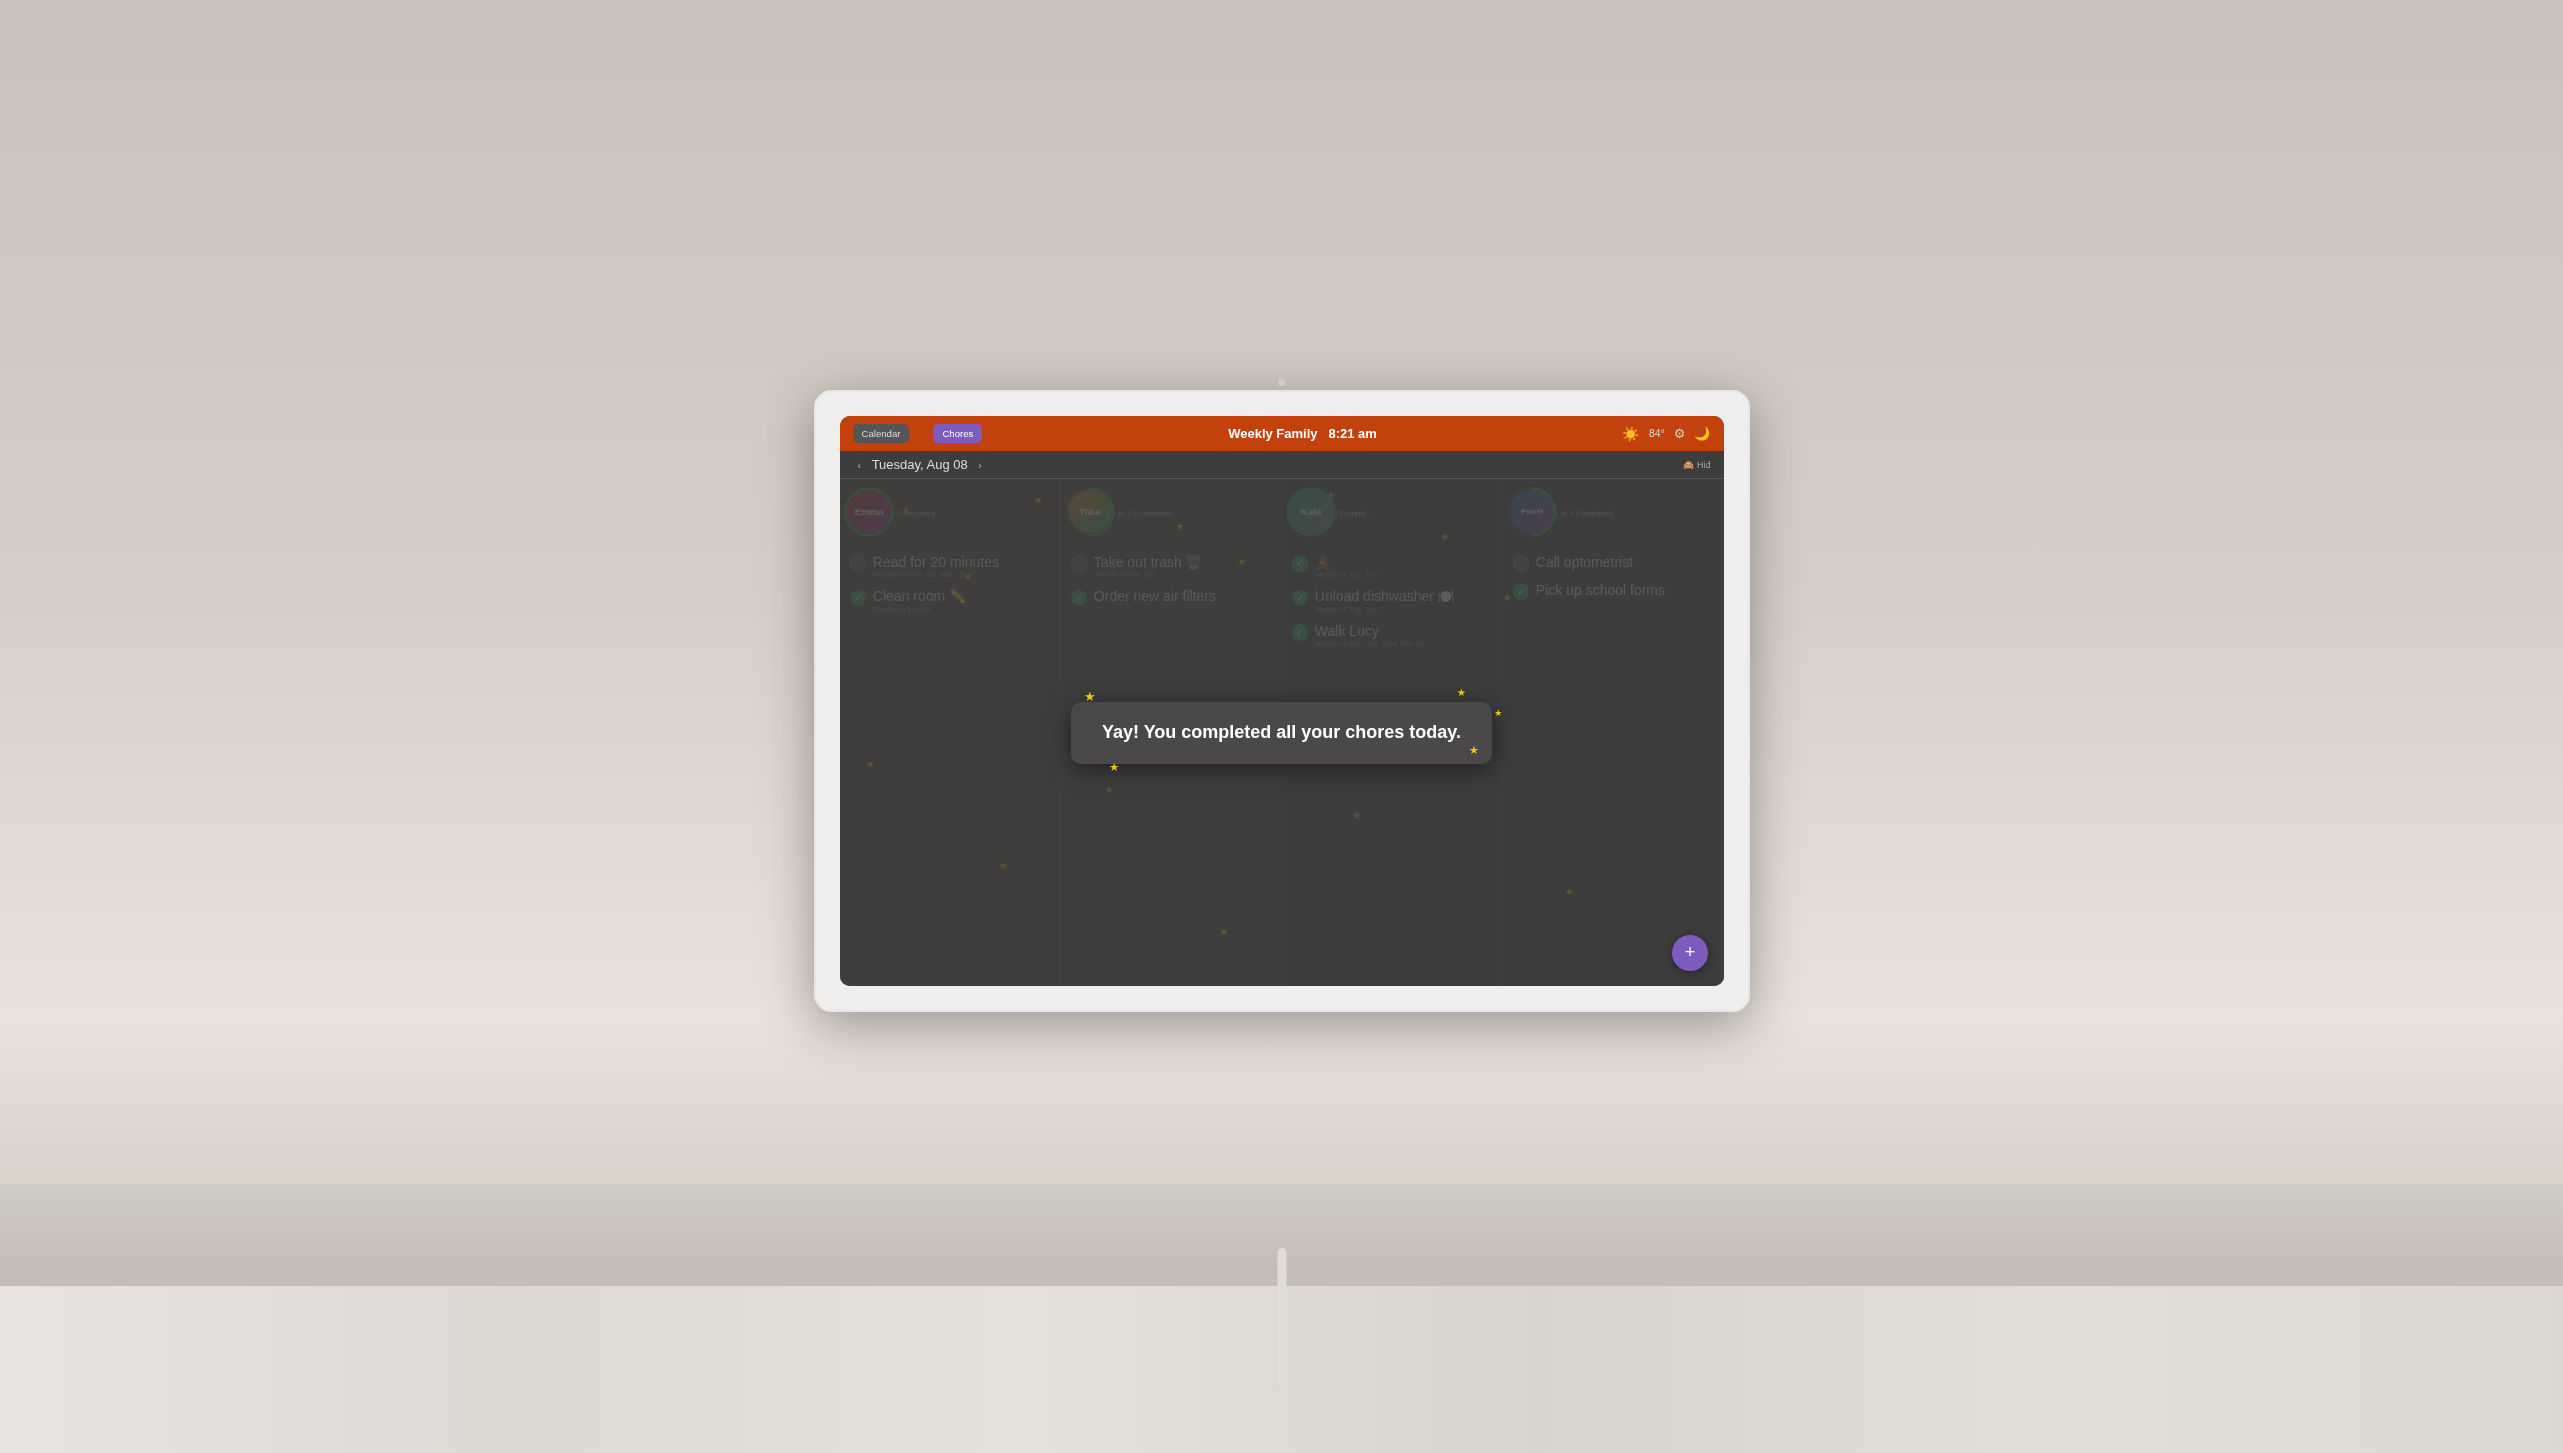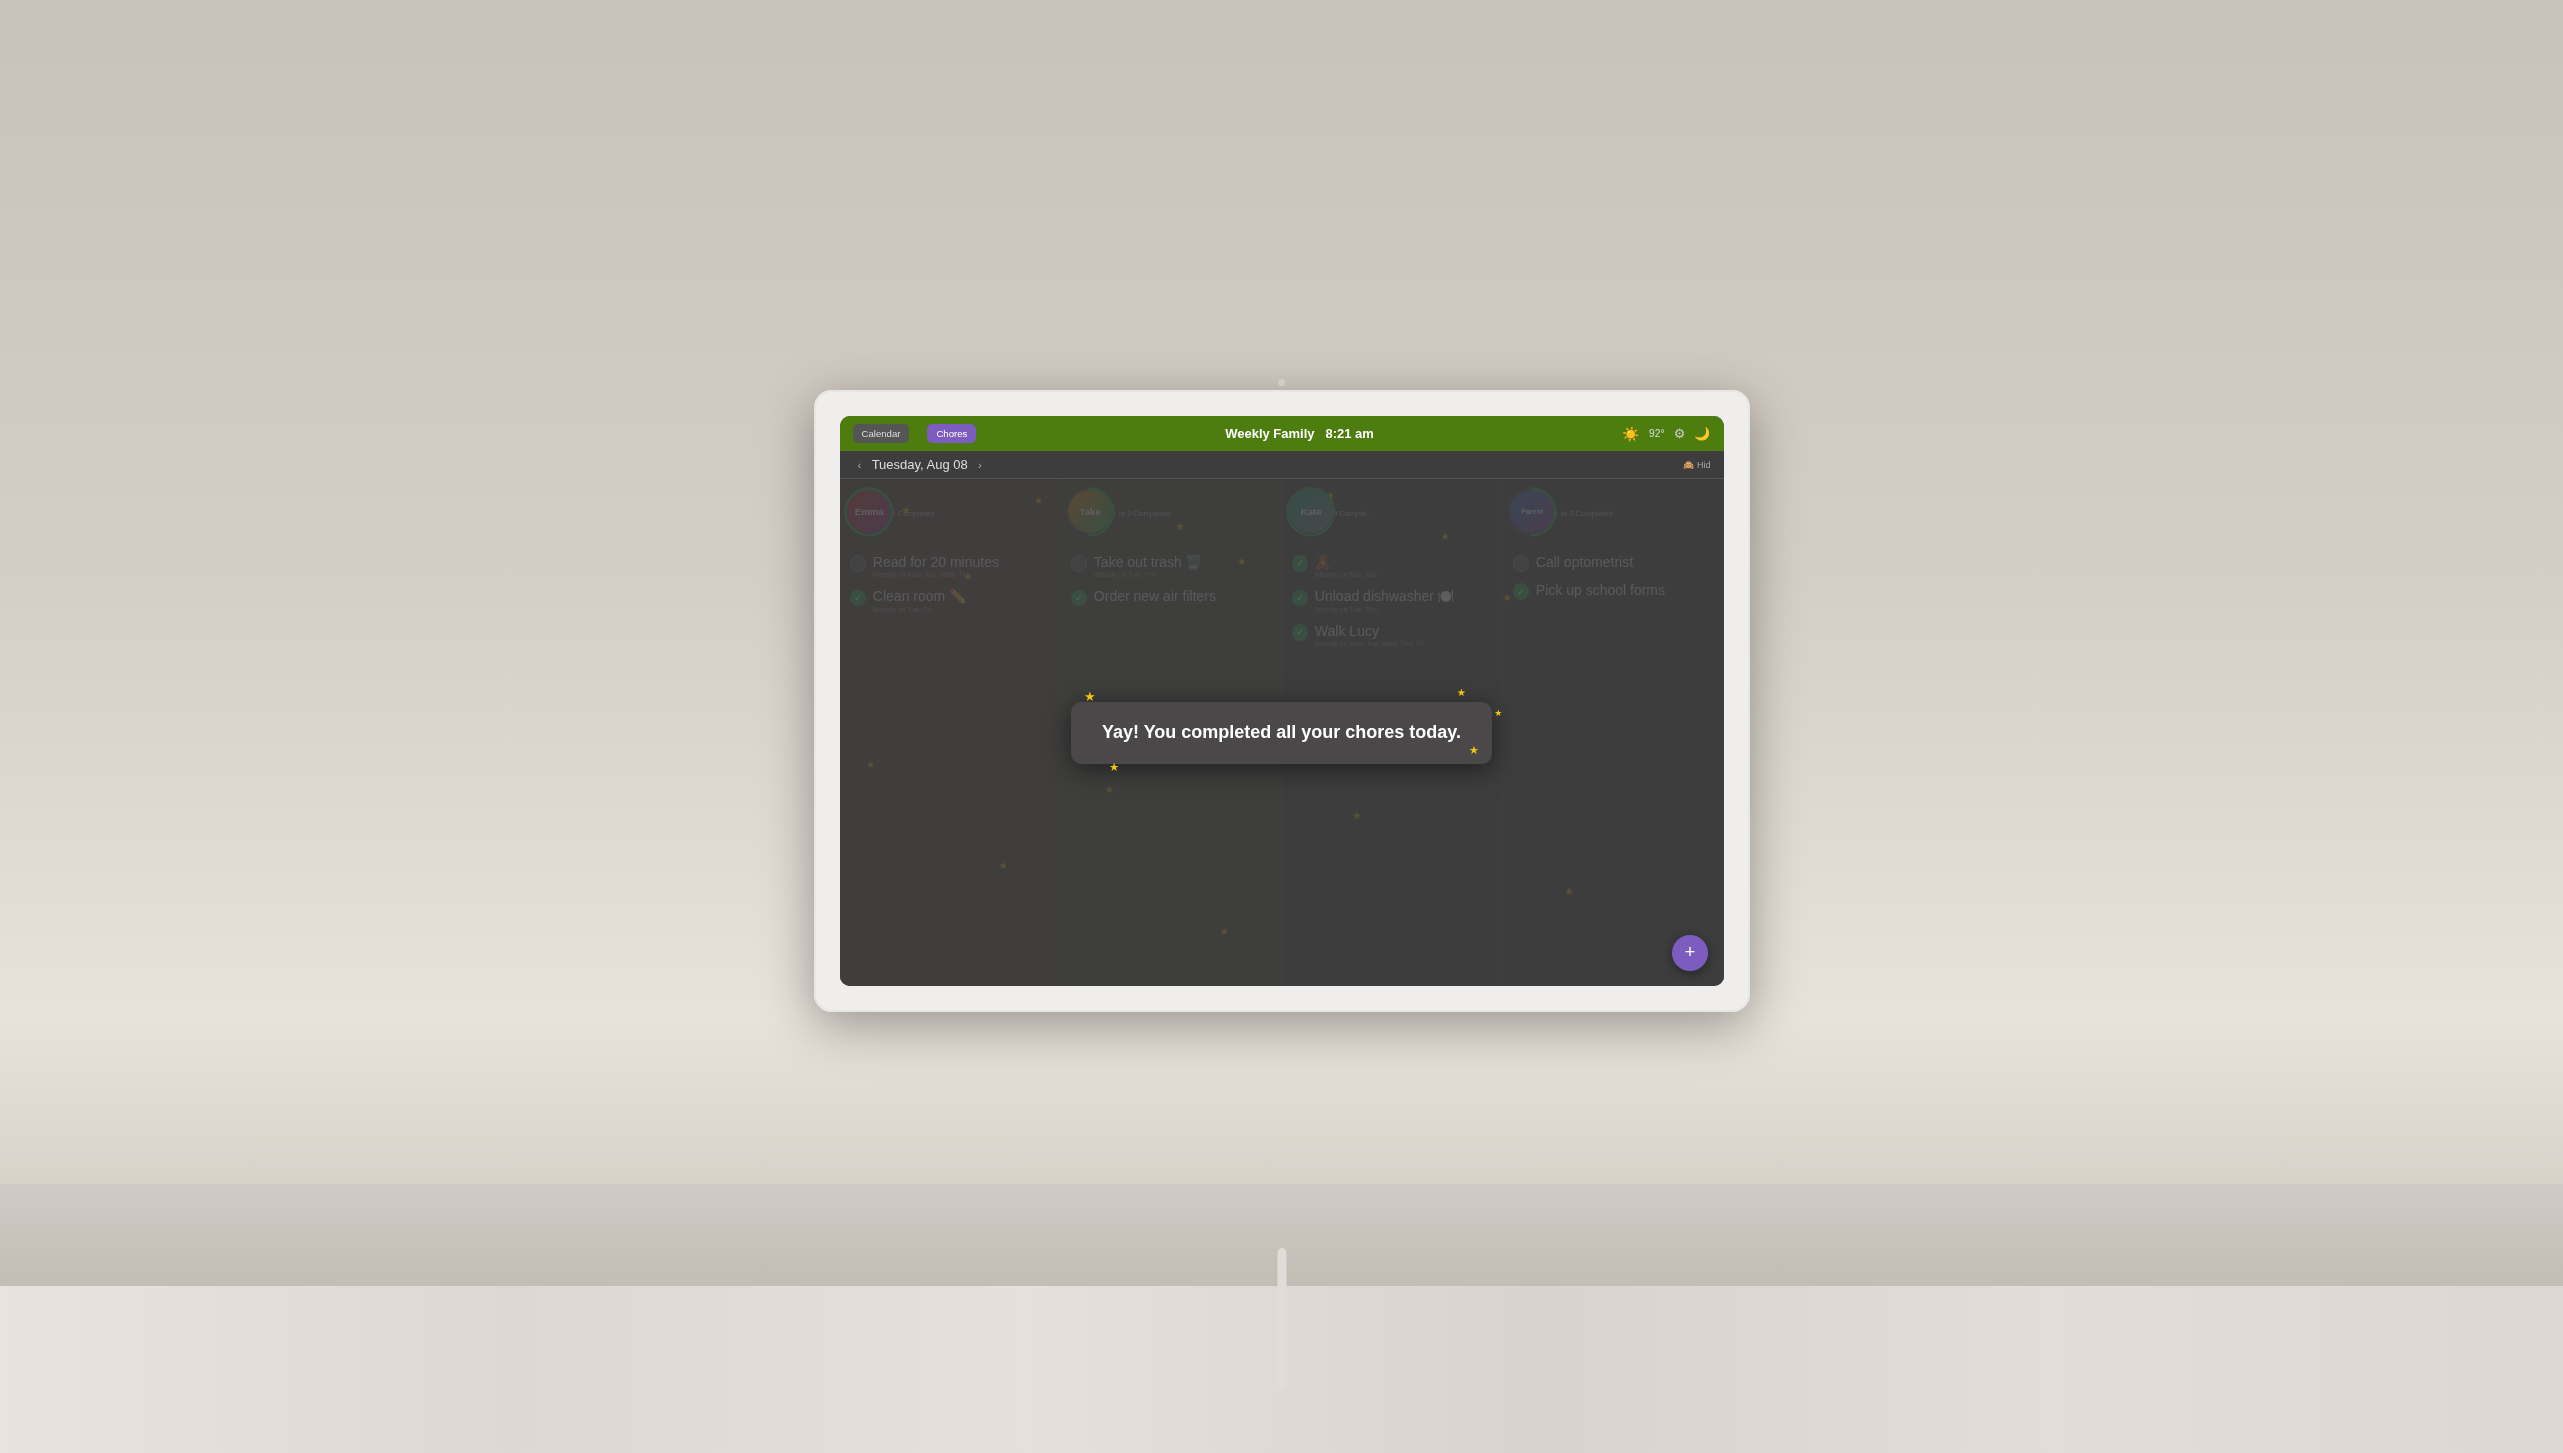--- a/index.html
+++ b/index.html
@@ -72,26 +72,26 @@
       transform: translateX(-50%);
       width: 7.7px;
       height: 7.7px;
       background: #d0ceca;
       border-radius: 50%;
       z-index: 20;
     }
 
     
     .app-header {
-      background: #4d7c0f;
+      background: #c2410c;
       height: 35px;
       display: flex;
       align-items: center;
       padding: 0 13px;
-      gap: 18px;
+      gap: 24px;
     }
 
     .nav-btn {
       background: #555;
       color: #ddd;
       border: none;
       border-radius: 5.1px;
       padding: 3.8px 9px;
       font-size: 9.6px;
       cursor: pointer;
@@ -346,21 +346,21 @@
     <div class="app-header">
       <button class="nav-btn">Calendar</button>
       <button class="nav-btn active">Chores</button>
       <div class="header-title">
         <span>Weekly Family</span>
         &nbsp;
         <span>8:21 am</span>
       </div>
       <div class="header-right">
         <span class="weather-icon">☀️</span>
-        <span class="temp-text">92°</span>
+        <span class="temp-text">84°</span>
         <span class="header-icon">⚙</span>
         <span class="header-icon">🌙</span>
       </div>
     </div>
 
     <div class="nav-bar">
       <span class="nav-arrow">‹</span>
       <span class="date-label">Tuesday, Aug 08</span>
       <span class="nav-arrow">›</span>
       <div class="hide-btn">

